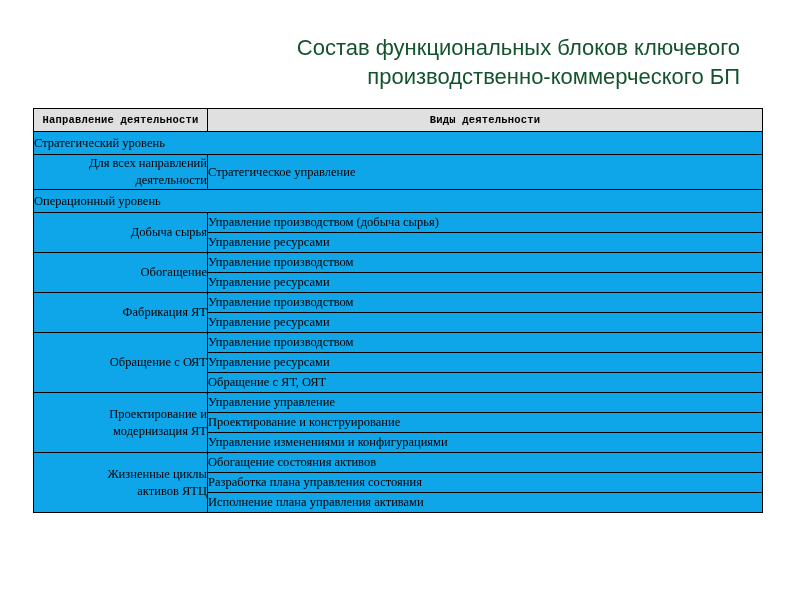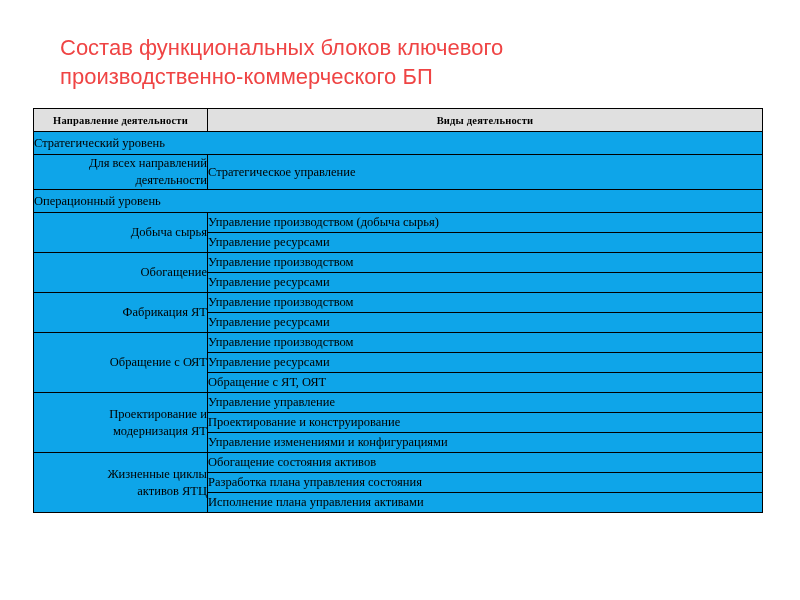--- a/index.html
+++ b/index.html
@@ -15,26 +15,26 @@
     overflow: hidden;
     position: relative;
   }
 
   
   .slide-title {
     position: absolute;
     left: 60px;
     top: 33px;
     width: 680px;
-    text-align: left;
+    text-align: right;
     font-family: "Liberation Sans", "DejaVu Sans", sans-serif;
     font-size: 22px;
     font-weight: 400;
     line-height: 29px;
-    color: #ef4444;
+    color: #14532d;
     letter-spacing: 0px;
   }
   .slide-title .tline { display: block; }
 
   
   .table-wrap {
     position: absolute;
     left: 33px;
     top: 108px;
     width: 729px;
@@ -59,20 +59,21 @@
 
   
   .hdr-cell {
     background: #e0e0e0 !important;
     font-weight: bold;
     font-size: 10.5px;
     text-align: center;
     height: 22px;
     padding: 2px 4px;
     letter-spacing: 0.2px;
+    font-family: Liberation Mono, monospace;
   }
 
   
   .section-cell {
     font-size: 12.5px;
     text-align: left;
     padding: 3px 4px 3px 9px;
     height: 22px;
     line-height: 17px;
   }

